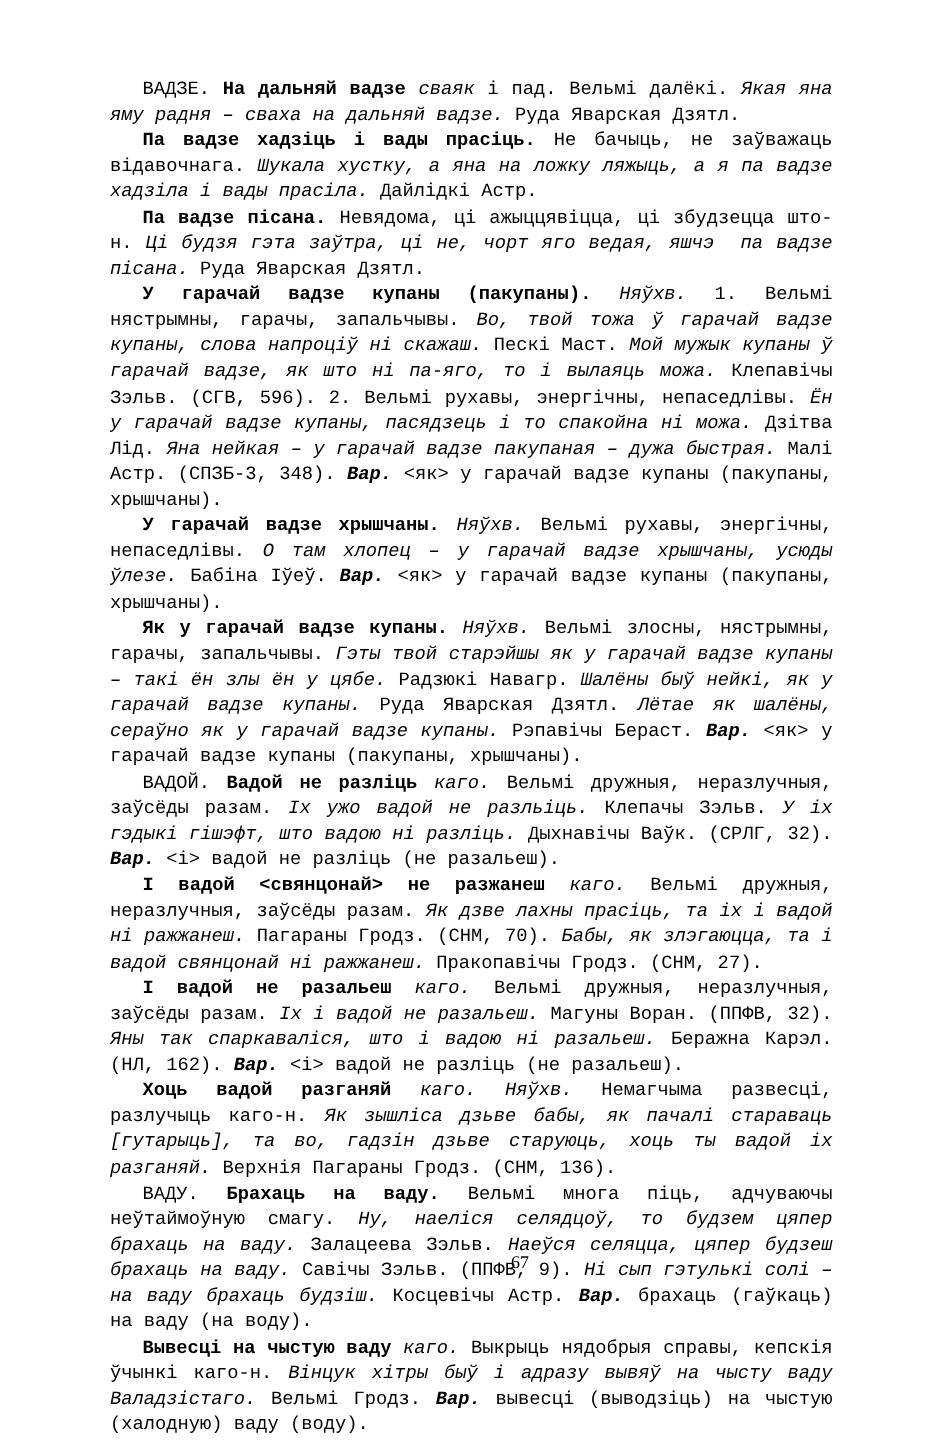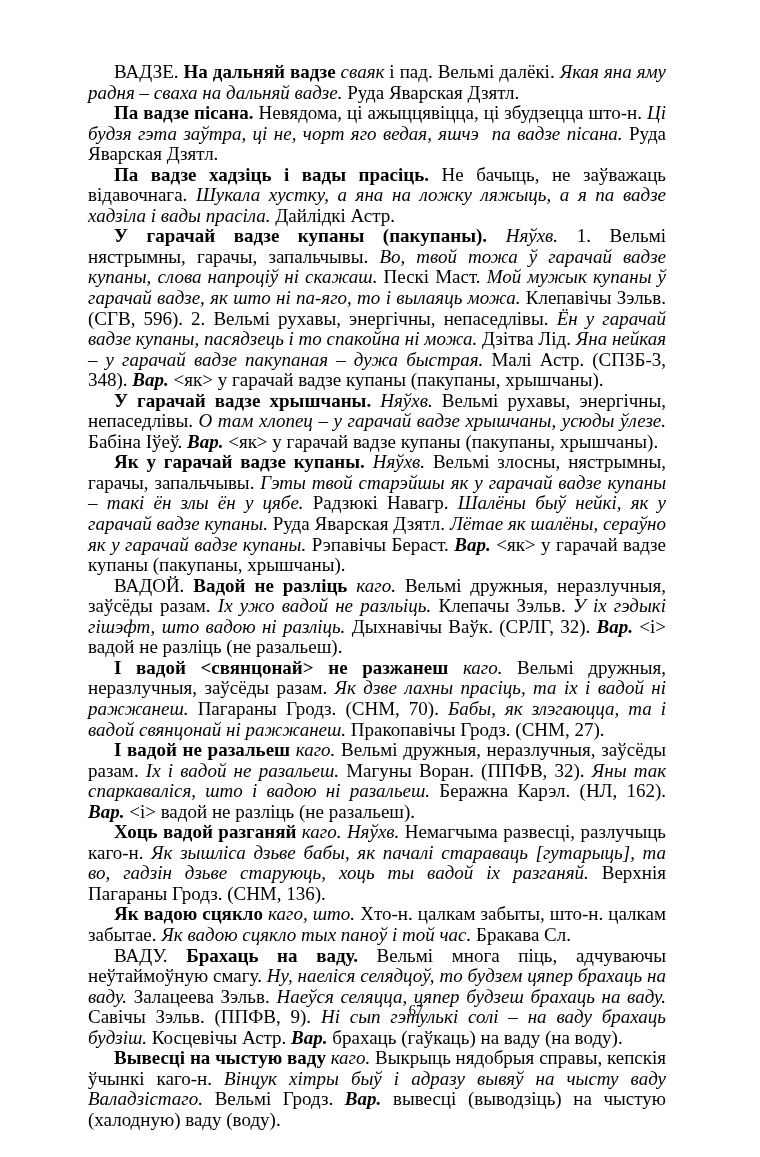--- a/index.html
+++ b/index.html
@@ -25,26 +25,27 @@
   }
   #textblock {
     position: absolute;
     left: 88px;
     top: 62px;
     width: 578px;
   }
   p.entry {
     margin: 0;
     padding: 0;
-    font-size: 19px;
+    font-size: 15px;
     line-height: 20.55px;
     text-align: justify;
     text-indent: 26px;
     text-justify: inter-word;
     hyphens: none;
+    font-family: Liberation Mono, monospace;
     -webkit-hyphens: none;
   }
   p.entry:last-of-type {
     text-align: justify;
   }
   b.hw {
     font-weight: bold;
   }
   i.it {
     font-style: italic;
@@ -77,25 +78,25 @@
 <body>
 
 <div id="page">
   <div id="textblock">
 
     <p class="entry">
       <span>ВАДЗЕ. </span><b class="hw">На дальняй вадзе</b> <i class="gram">сваяк</i> і пад. <span>Вельмі далёкі.</span> <i class="it">Якая яна яму радня – сваха на дальняй вадзе.</i> <span class="src">Руда Яварская Дзятл.</span>
     </p>
 
     <p class="entry">
-      <b class="hw">Па вадзе пісана.</b> <span>Невядома, ці ажыццявіцца, ці збудзецца што-н.</span> <i class="it">Ці будзя гэта заўтра, ці не, чорт яго ведая, яшчэ&nbsp; па вадзе пісана.</i> <span class="src">Руда Яварская Дзятл.</span>
+      <b class="hw">Па вадзе хадзіць і вады прасіць.</b> <span>Не бачыць, не заўважаць відавочнага.</span> <i class="it">Шукала хустку, а яна на ложку ляжыць, а я па вадзе хадзіла і вады прасіла.</i> <span class="src">Дайлідкі Астр.</span>
     </p>
 
     <p class="entry">
-      <b class="hw">Па вадзе хадзіць і вады прасіць.</b> <span>Не бачыць, не заўважаць відавочнага.</span> <i class="it">Шукала хустку, а яна на ложку ляжыць, а я па вадзе хадзіла і вады прасіла.</i> <span class="src">Дайлідкі Астр.</span>
+      <b class="hw">Па вадзе пісана.</b> <span>Невядома, ці ажыццявіцца, ці збудзецца што-н.</span> <i class="it">Ці будзя гэта заўтра, ці не, чорт яго ведая, яшчэ&nbsp; па вадзе пісана.</i> <span class="src">Руда Яварская Дзятл.</span>
     </p>
 
 
     <p class="entry">
       <b class="hw">У гарачай вадзе купаны (пакупаны).</b> <i class="gram">Няўхв.</i> <span>1.</span> <span>Вельмі нястрымны, гарачы, запальчывы.</span> <i class="it">Во, твой тожа ў гарачай вадзе купаны, слова напроціў ні скажаш.</i> <span class="src">Пескі Маст.</span> <i class="it">Мой мужык купаны ў гарачай вадзе, як што ні па-яго, то і вылаяць можа.</i> <span class="src">Клепавічы Зэльв. (СГВ, 596).</span> <span>2.</span> <span>Вельмі рухавы, энергічны, непаседлівы.</span> <i class="it">Ён у гарачай вадзе купаны, пасядзець і то спакойна ні можа.</i> <span class="src">Дзітва Лід.</span> <i class="it">Яна нейкая – у гарачай вадзе пакупаная – дужа быстрая.</i> <span class="src">Малі Астр. (СПЗБ-3, 348).</span> <b class="var">Вар.</b> <span>&lt;як&gt; у гарачай вадзе купаны (пакупаны, хрышчаны).</span>
     </p>
 
     <p class="entry">
       <b class="hw">У гарачай вадзе хрышчаны.</b> <i class="gram">Няўхв.</i> <span>Вельмі рухавы, энергічны, непаседлівы.</span> <i class="it">О там хлопец – у гарачай вадзе хрышчаны, усюды ўлезе.</i> <span class="src">Бабіна Іўеў.</span> <b class="var">Вар.</b> <span>&lt;як&gt; у гарачай вадзе купаны (пакупаны, хрышчаны).</span>
     </p>
@@ -114,23 +115,20 @@
 
     <p class="entry">
       <b class="hw">І вадой не разальеш</b> <i class="gram">каго.</i> <span>Вельмі дружныя, неразлучныя, заўсёды разам.</span> <i class="it">Іх і вадой не разальеш.</i> <span class="src">Магуны Воран. (ППФВ, 32).</span> <i class="it">Яны так спаркаваліся, што і вадою ні разальеш.</i> <span class="src">Беражна Карэл. (НЛ, 162).</span> <b class="var">Вар.</b> <span>&lt;і&gt; вадой не разліць (не разальеш).</span>
     </p>
 
 
     <p class="entry">
       <b class="hw">Хоць вадой разганяй</b> <i class="gram">каго.</i> <i class="gram">Няўхв.</i> <span>Немагчыма развесці, разлучыць каго-н.</span> <i class="it">Як зышліса дзьве бабы, як пачалі стараваць [гутарыць], та во, гадзін дзьве старуюць, хоць ты вадой іх разганяй.</i> <span class="src">Верхнія Пагараны Гродз. (СНМ, 136).</span>
     </p>
 
-    <p class="entry">
-      <b class="hw">Як вадою сцякло</b> <i class="gram">каго, што.</i> <span>Хто-н. цалкам забыты, што-н. цалкам забытае.</span> <i class="it">Як вадою сцякло тых паноў і той час.</i> <span class="src">Бракава Сл.</span>
-    </p>
 
     <p class="entry">
       <span>ВАДУ. </span><b class="hw">Брахаць на ваду.</b> <span>Вельмі многа піць, адчуваючы неўтаймоўную смагу.</span> <i class="it">Ну, наеліся селядцоў, то будзем цяпер брахаць на ваду.</i> <span class="src">Залацеева Зэльв.</span> <i class="it">Наеўся селяцца, цяпер будзеш брахаць на ваду.</i> <span class="src">Савічы Зэльв. (ППФВ, 9).</span> <i class="it">Ні сып гэтулькі солі – на ваду брахаць будзіш.</i> <span class="src">Косцевічы Астр.</span> <b class="var">Вар.</b> <span>брахаць (гаўкаць) на ваду (на воду).</span>
     </p>
 
 
     <p class="entry">
       <b class="hw">Вывесці на чыстую ваду</b> <i class="gram">каго.</i> <span>Выкрыць нядобрыя справы, кепскія ўчынкі каго-н.</span> <i class="it">Вінцук хітры быў і адразу вывяў на чысту ваду Валадзістаго.</i> <span class="src">Вельмі Гродз.</span> <b class="var">Вар.</b> <span>вывесці (выводзіць) на чыстую (халодную) ваду (воду).</span>
     </p>
 

